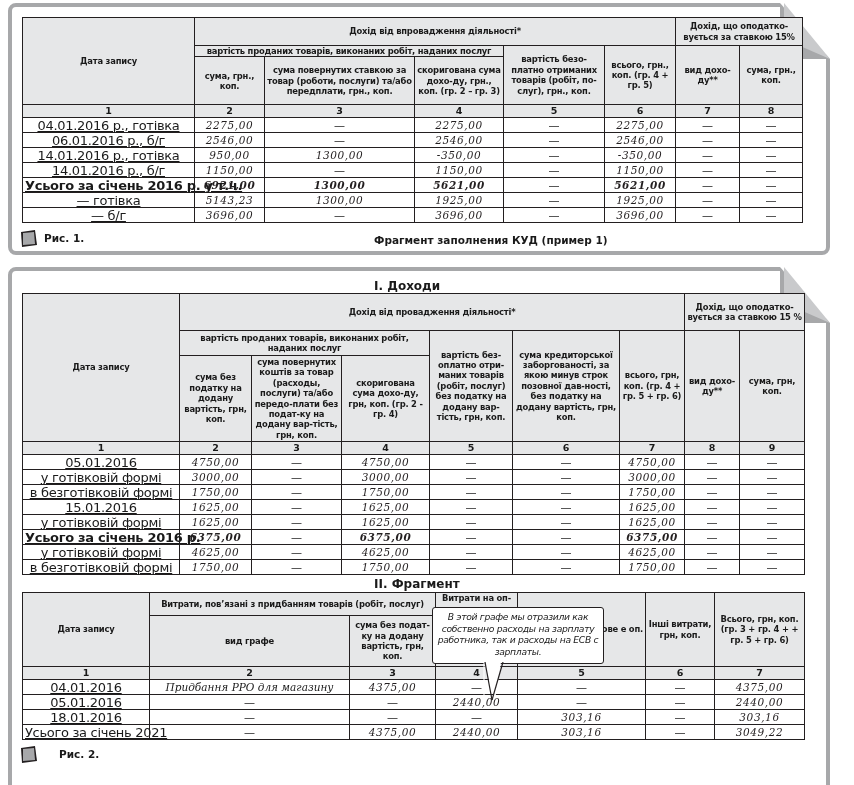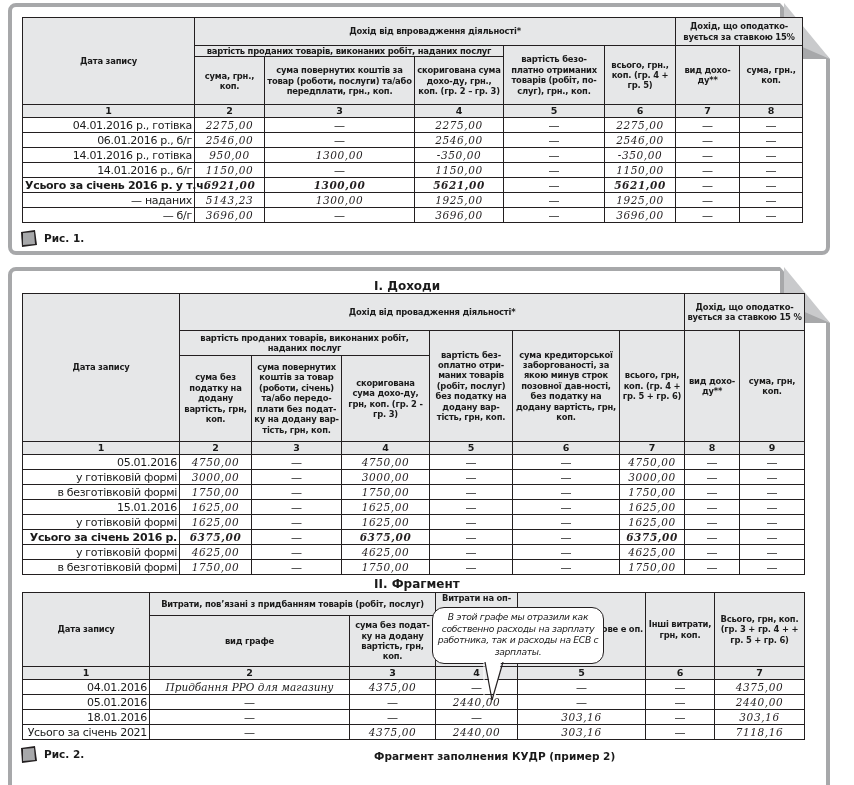--- a/index.html
+++ b/index.html
@@ -14,39 +14,39 @@
 
   .fold { position: absolute; right: -4px; top: -4px; width: 50px; height: 56px; }
   .fold svg { display: block; }
 
   table { border-collapse: collapse; position: absolute; table-layout: fixed; }
   td, th { border: 1px solid #231f20; padding: 0 2px; font-size: 9.3px; line-height: 11px; }
   th { background: #e6e7e8; font-weight: bold; text-align: center; vertical-align: middle;
        font-family: "DejaVu Sans", sans-serif; font-size: 8.4px; line-height: 10.4px; letter-spacing: -0.2px; }
   th.num { font-size: 9.5px; height: 13px; }
   td { height: 15px; white-space: nowrap; }
-  td.lbl { text-align: right; font-family: "DejaVu Sans", sans-serif; font-size: 11px; letter-spacing: -0.3px; }
+  td.lbl { text-align: center; font-family: "DejaVu Sans", sans-serif; font-size: 13px; letter-spacing: -0.3px; text-decoration: underline; }
   td.lbl.b { font-weight: bold; }
   td.val { text-align: center; font-family: "DejaVu Serif", serif; font-style: italic;
            font-size: 10.5px; letter-spacing: 0.6px; color: #231f20; }
   td.dash { text-align: center; font-size: 10px; }
   td.hand { text-align: center; font-family: "DejaVu Serif", serif; font-style: italic; font-size: 10.5px; }
   td.val.b { font-weight: bold; }
 
   #t1 { left: 10px; top: 10px; width: 780px; }
   #t2 { left: 10px; top: 22px; width: 782px; }
   #t3 { left: 10px; top: 321px; width: 782px; }
 
   .caption { position: absolute; font-family: "DejaVu Sans", sans-serif; font-weight: bold; font-size: 10.5px; }
   .fig-icon { position: absolute; width: 17px; height: 17px; }
   .fig-label { position: absolute; font-family: "DejaVu Sans", sans-serif; font-weight: bold; font-size: 10.5px; }
   .sec-title { position: absolute; font-family: "DejaVu Sans", sans-serif; font-weight: bold; font-size: 12px; }
 
   .callout { position: absolute; left: 432px; top: 607px; width: 172px; height: 57px;
-             border: 1.3px solid #231f20; border-radius: 12px; background: #fff;
+             border: 1.3px solid #231f20; border-radius: 3px; background: #fff;
              font-family: "DejaVu Sans", sans-serif; font-style: italic; font-size: 9.2px;
              line-height: 11.5px; text-align: center; padding: 3px 4px; letter-spacing: -0.3px; z-index: 3; }
   .callout-tail { position: absolute; left: 483px; top: 662px; z-index: 4; }
 </style>
 </head>
 <body>
 
 <div class="panel p1">
   <div class="fold">
     <svg width="50" height="56" viewBox="0 0 50 56">
@@ -75,21 +75,21 @@
     </tr>
     <tr style="height:11px">
       <th colspan="3">вартість проданих товарів, виконаних робіт, наданих послуг</th>
       <th rowspan="2">вартість безо-платно отриманих товарів (робіт, по-слуг), грн., коп.</th>
       <th rowspan="2">всього, грн., коп. (гр. 4 + гр. 5)</th>
       <th rowspan="2">вид дохо-ду**</th>
       <th rowspan="2">сума, грн., коп.</th>
     </tr>
     <tr style="height:48px">
       <th>сума, грн., коп.</th>
-      <th>сума повернутих коштів за товар (роботи, послуги) та/або передплати, грн., коп.</th>
+      <th>сума повернутих ставкою за товар (роботи, послуги) та/або передплати, грн., коп.</th>
       <th>скоригована сума дохо-ду, грн., коп. (гр. 2 – гр. 3)</th>
     </tr>
     <tr>
       <th class="num">1</th>
       <th class="num">2</th>
       <th class="num">3</th>
       <th class="num">4</th>
       <th class="num">5</th>
       <th class="num">6</th>
       <th class="num">7</th>
@@ -141,21 +141,21 @@
           <td class="lbl b">Усього за січень 2016 р. у т.ч.</td>
           <td class="val b">6921,00</td>
           <td class="val b">1300,00</td>
           <td class="val b">5621,00</td>
           <td class="dash">—</td>
           <td class="val b">5621,00</td>
           <td class="dash">—</td>
           <td class="dash">—</td>
         </tr>
         <tr>
-          <td class="lbl">— наданих</td>
+          <td class="lbl">— готівка</td>
           <td class="val">5143,23</td>
           <td class="val">1300,00</td>
           <td class="val">1925,00</td>
           <td class="dash">—</td>
           <td class="val">1925,00</td>
           <td class="dash">—</td>
           <td class="dash">—</td>
         </tr>
         <tr>
           <td class="lbl">— б/г</td>
@@ -170,20 +170,21 @@
       </tbody>
   </table>
 
   <div class="fig-icon" style="left:8px; top:223px;">
     <svg width="17" height="17" viewBox="0 0 17 17">
         <polygon points="1,2 15,0 17,15 2,17" fill="#231f20"></polygon>
         <polygon points="3,3 14,2 15,14 3,15" fill="#a7a8aa"></polygon>
       </svg>
   </div>
   <div class="fig-label" style="left:32px; top:225px;">Рис. 1.</div>
+  <div class="caption" style="left:362px; top:227px;">Фрагмент заполнения КУД (пример 1)</div>
 </div>
 
 <div class="panel p2">
   <div class="fold">
     <svg width="50" height="56" viewBox="0 0 50 56">
         <polygon points="0,0 50,56 0,56" fill="#a7a8aa"></polygon>
         <polygon points="0,0 50,0 50,56" fill="#fff"></polygon>
         <polygon points="4,0 4,36 50,56" fill="#c9cacc"></polygon>
       </svg>
   </div>
@@ -211,22 +212,22 @@
     <tr style="height:25px">
       <th colspan="3">вартість проданих товарів, виконаних робіт, наданих послуг</th>
       <th rowspan="2">вартість без-оплатно отри-маних товарів (робіт, послуг) без податку на додану вар-тість, грн, коп.</th>
       <th rowspan="2">сума кредиторської заборгованості, за якою минув строк позовної дав-ності, без податку на додану вартість, грн, коп.</th>
       <th rowspan="2">всього, грн, коп. (гр. 4 + гр. 5 + гр. 6)</th>
       <th rowspan="2">вид дохо-ду**</th>
       <th rowspan="2">сума, грн, коп.</th>
     </tr>
     <tr style="height:86px">
       <th>сума без податку на додану вартість, грн, коп.</th>
-      <th>сума повернутих коштів за товар (роботи, січень) та/або передо-плати без подат-ку на додану вар-тість, грн, коп.</th>
-      <th>скоригована сума дохо-ду, грн, коп. (гр. 2 - гр. 3)</th>
+      <th>сума повернутих коштів за товар (расходы, послуги) та/або передо-плати без подат-ку на додану вар-тість, грн, коп.</th>
+      <th>скоригована сума дохо-ду, грн, коп. (гр. 2 - гр. 4)</th>
     </tr>
     <tr id="t2-nums">
           <th class="num">1</th>
           <th class="num">2</th>
           <th class="num">3</th>
           <th class="num">4</th>
           <th class="num">5</th>
           <th class="num">6</th>
           <th class="num">7</th>
           <th class="num">8</th>
@@ -388,33 +389,32 @@
           <td class="dash">—</td>
           <td class="val">303,16</td>
         </tr>
         <tr>
           <td class="lbl">Усього за січень 2021</td>
           <td class="dash">—</td>
           <td class="val">4375,00</td>
           <td class="val">2440,00</td>
           <td class="val">303,16</td>
           <td class="dash">—</td>
-          <td class="val">7118,16</td>
+          <td class="val">3049,22</td>
         </tr>
       </tbody>
   </table>
 
   <div class="fig-icon" style="left:8px; top:475px;">
     <svg width="17" height="17" viewBox="0 0 17 17">
         <polygon points="1,2 15,0 17,15 2,17" fill="#231f20"></polygon>
         <polygon points="3,3 14,2 15,14 3,15" fill="#a7a8aa"></polygon>
       </svg>
   </div>
-  <div class="fig-label" style="left:32px; top:477px;">Рис. 2.</div>
-  <div class="caption" style="left:362px; top:479px;">Фрагмент заполнения КУДР (пример 2)</div>
+  <div class="fig-label" style="left:47px; top:477px;">Рис. 2.</div>
 </div>
 
 <div class="callout">В этой графе мы отразили как собственно расходы на зарплату работника, так и расходы на ЕСВ с зарплаты.</div>
 <svg class="callout-tail" width="28" height="40" viewBox="0 0 28 40">
   <polygon points="1,0 18,0 12,38" fill="#fff"></polygon>
   <polyline points="1,1 1,38 " fill="none" stroke="#fff"></polyline>
   <line x1="2" y1="0" x2="9" y2="38" stroke="#231f20" stroke-width="1.2"></line>
   <line x1="20" y1="0" x2="9" y2="38" stroke="#231f20" stroke-width="1.2"></line>
 </svg>
 

